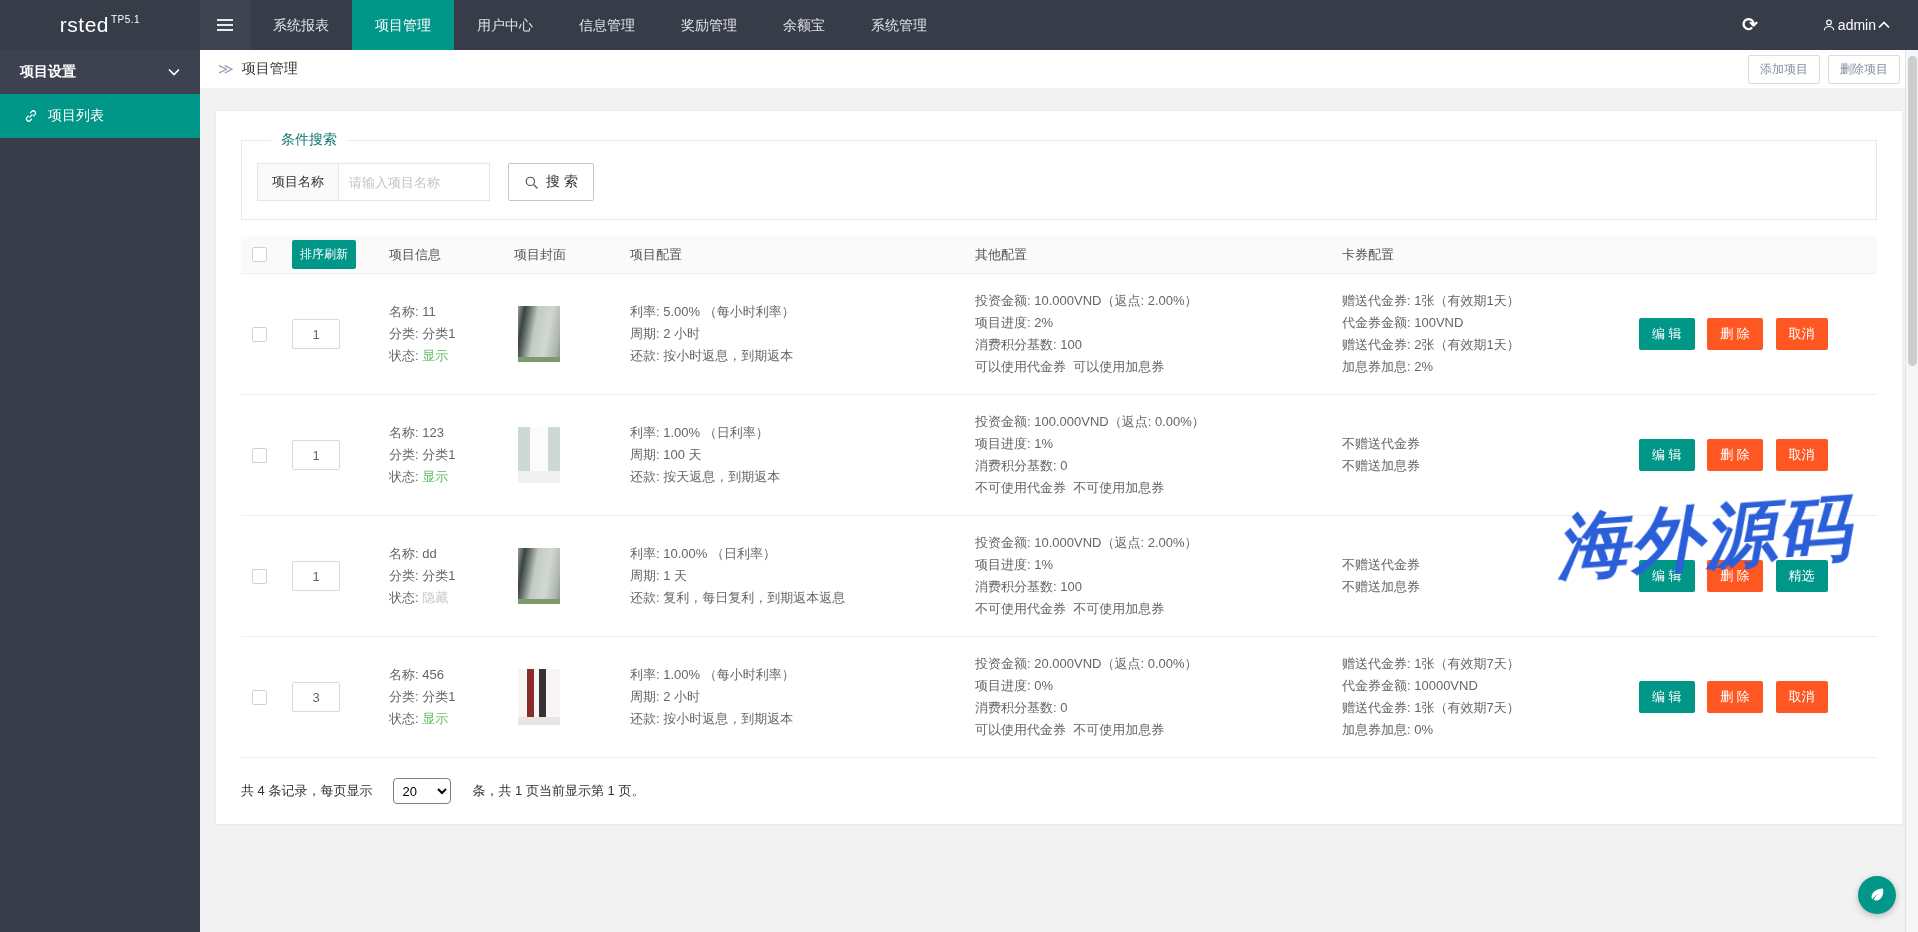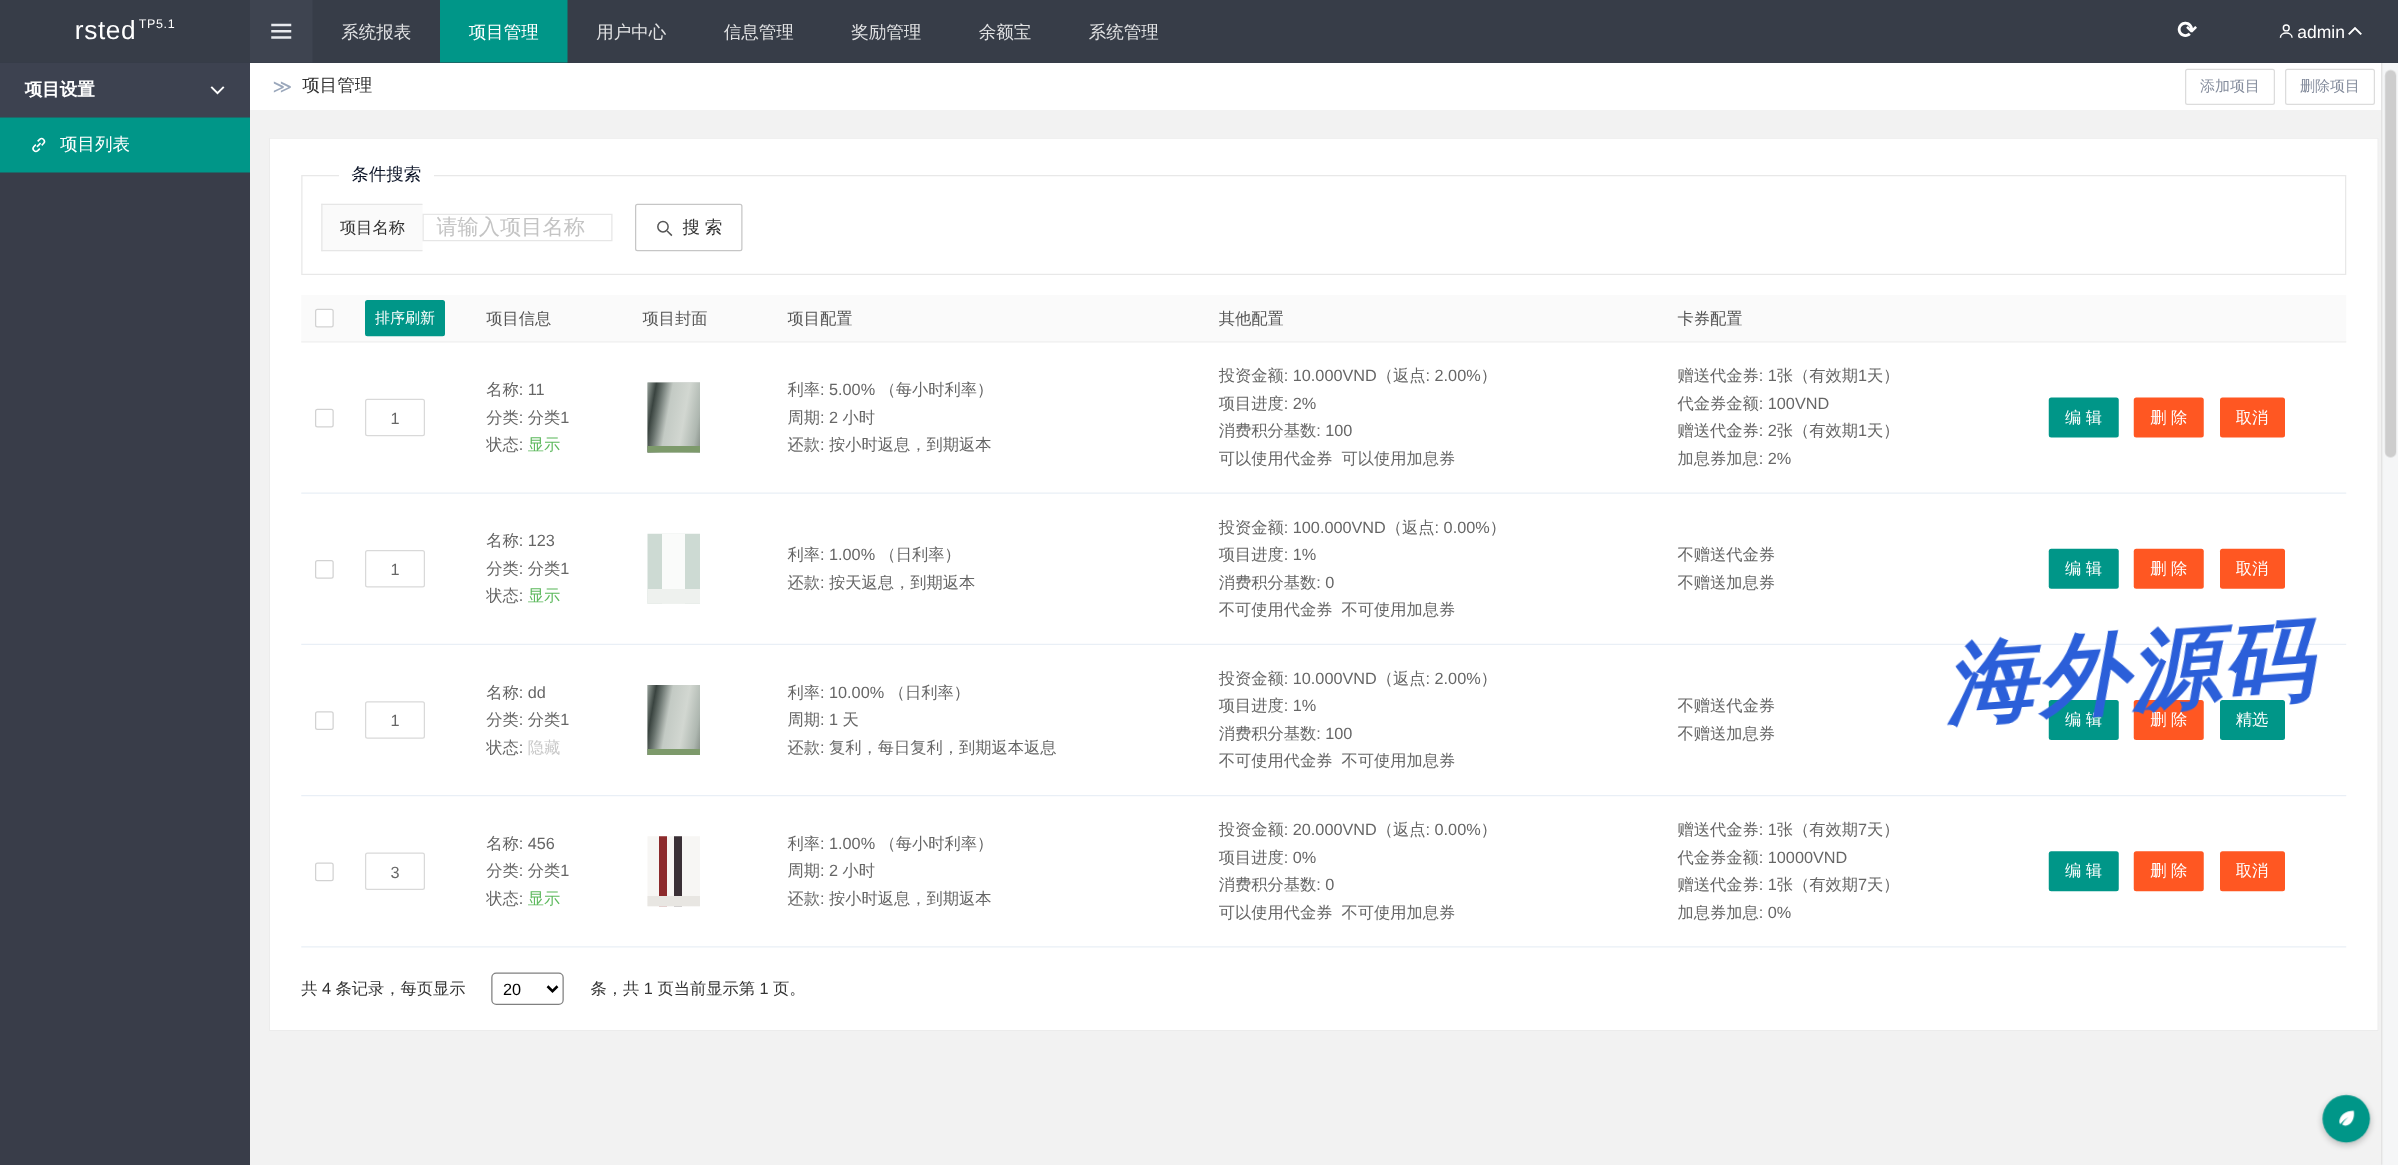--- a/index.html
+++ b/index.html
@@ -31,24 +31,24 @@
   .crumb-bar { height:38px; background:#fff; display:flex; align-items:center; padding:0 18px; }
   .crumb { display:flex; align-items:center; gap:8px; font-size:14px; color:#333; }
   .crumb-icon { color:#9aa7bb; font-size:15px; }
   .crumb-actions { margin-left:auto; display:flex; gap:8px; }
   .ghost-btn { background:#fff; border:1px solid #dcdcdc; color:#858d9d; font-size:12px; padding:5px 11px; border-radius:2px; cursor:pointer; }
 
   .card { margin:22px 15px 0; background:#fff; border:1px solid #ececec; min-height:618px; position:relative; }
 
   
   fieldset.search-box { margin:20px 25px 6px; border:1px solid #e8e8e8; padding:12px 15px 18px; }
-  fieldset.search-box legend { padding:0 10px; margin-left:14px; font-size:14px; color:#0f172a; }
+  fieldset.search-box legend { padding:0 10px; margin-left:14px; font-size:14px; color:#0f766e; }
   .search-row { display:flex; align-items:center; margin-top:2px; }
   .addon { border:1px solid #e6e6e6; border-right:none; background:#fafafa; height:38px; line-height:36px; padding:0 14px; font-size:13px; color:#333; }
-  .search-input { border:1px solid #e6e6e6; height:22px; width:152px; padding:0 10px; font-size:17px; color:#14532d; outline:none; }
+  .search-input { border:1px solid #e6e6e6; height:38px; width:152px; padding:0 10px; font-size:13px; color:#14532d; outline:none; }
   .search-input::placeholder { color:#c4c4c4; }
   .search-btn { margin-left:18px; height:38px; padding:0 15px; background:#fff; border:1px solid #c6c6c6; border-radius:2px; font-size:14px; color:#333; display:flex; align-items:center; gap:7px; cursor:pointer; }
 
   
   .table { margin:16px 25px 0; }
   .thead, .trow { display:grid; grid-template-columns:45px 95px 125px 116px 345px 367px 297px 1fr; align-items:center; }
   .thead { background:#fafafa; height:38px; font-size:13px; color:#555; border-bottom:1px solid #f0f0f0; }
   .trow { padding:16px 0; border-bottom:1px solid #e9eff6; font-size:13px; color:#666; }
   .cell { padding-left:8px; }
   .cellline { line-height:22px; white-space:pre; }
@@ -225,20 +225,21 @@
         <div class="cell">
           <div class="cellline">名称: 123</div>
           <div class="cellline">分类: 分类1</div>
           <div class="cellline"><span>状态: </span><span class="green">显示</span></div>
         </div>
         <div>
             <div class="cover humidifier"></div>
           </div>
         <div class="cell">
           <div class="cellline">利率: 1.00% （日利率）</div>
+          <div class="cellline">周期: 100 天</div>
           <div class="cellline">还款: 按天返息，到期返本</div>
         </div>
         <div class="cell">
           <div class="cellline">投资金额: 100.000VND（返点: 0.00%）</div>
           <div class="cellline">项目进度: 1%</div>
           <div class="cellline">消费积分基数: 0</div>
           <div class="cellline">不可使用代金券  不可使用加息券</div>
         </div>
         <div class="cell">
           <div class="cellline">不赠送代金券</div>

